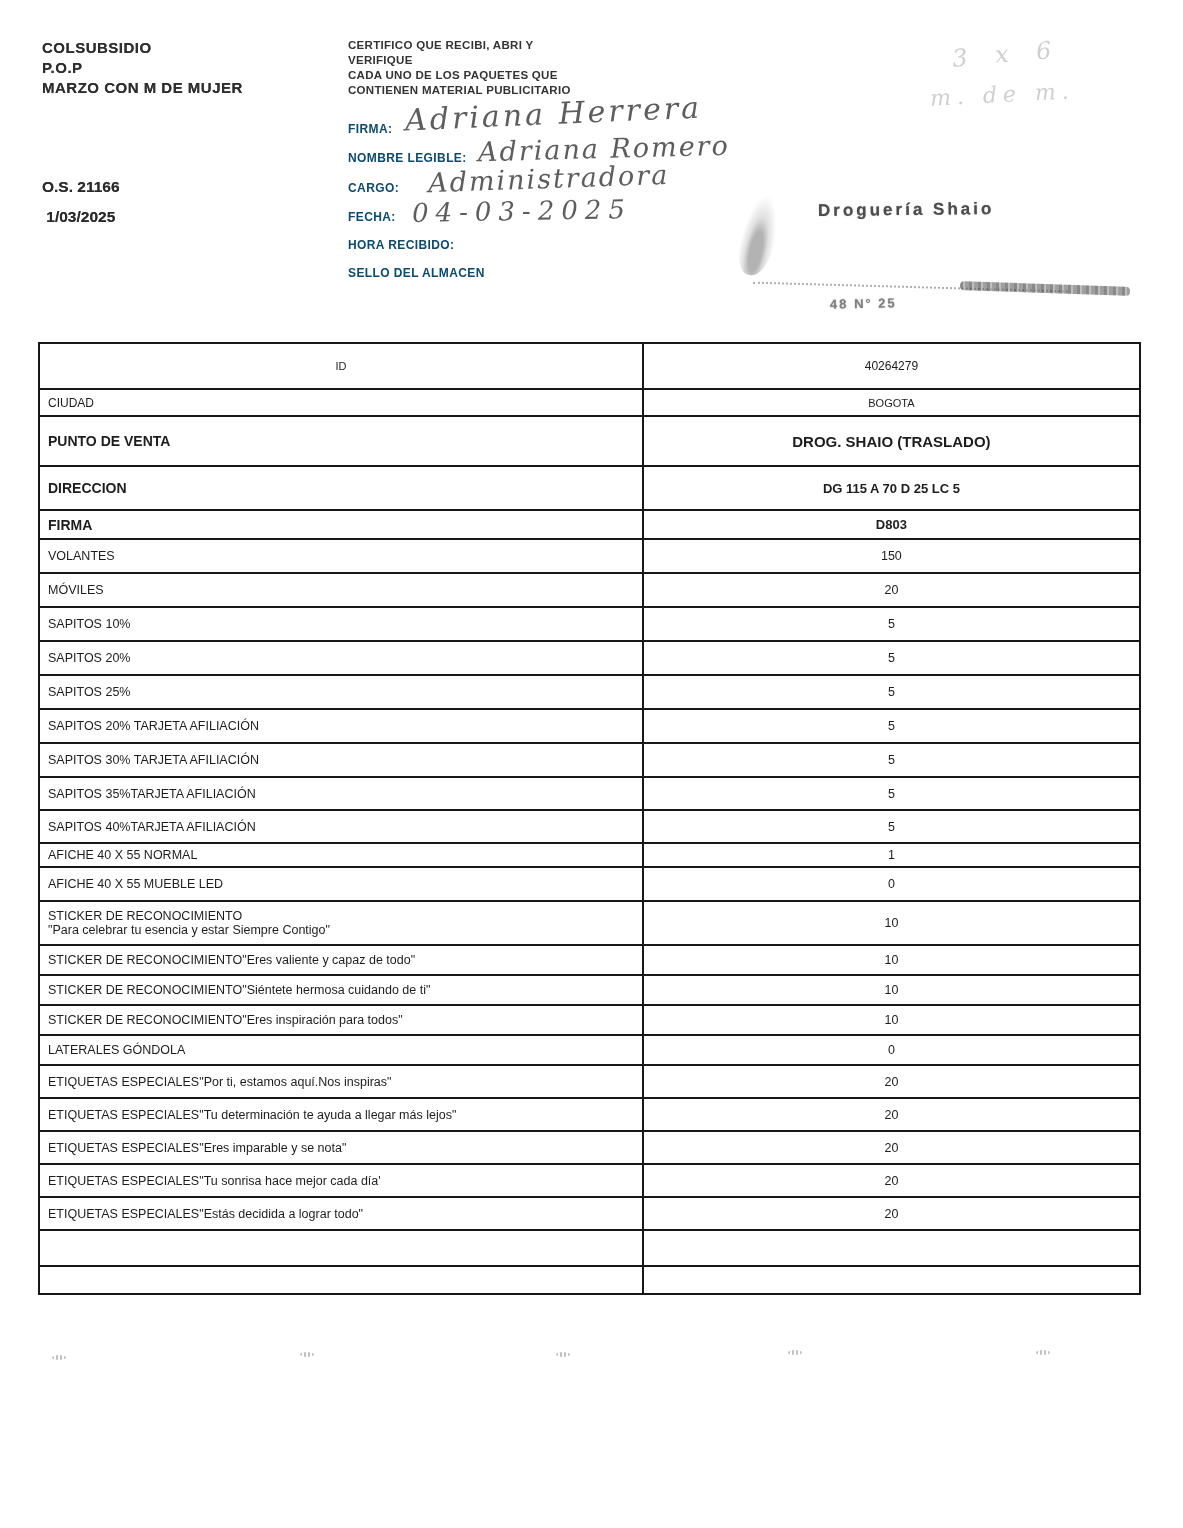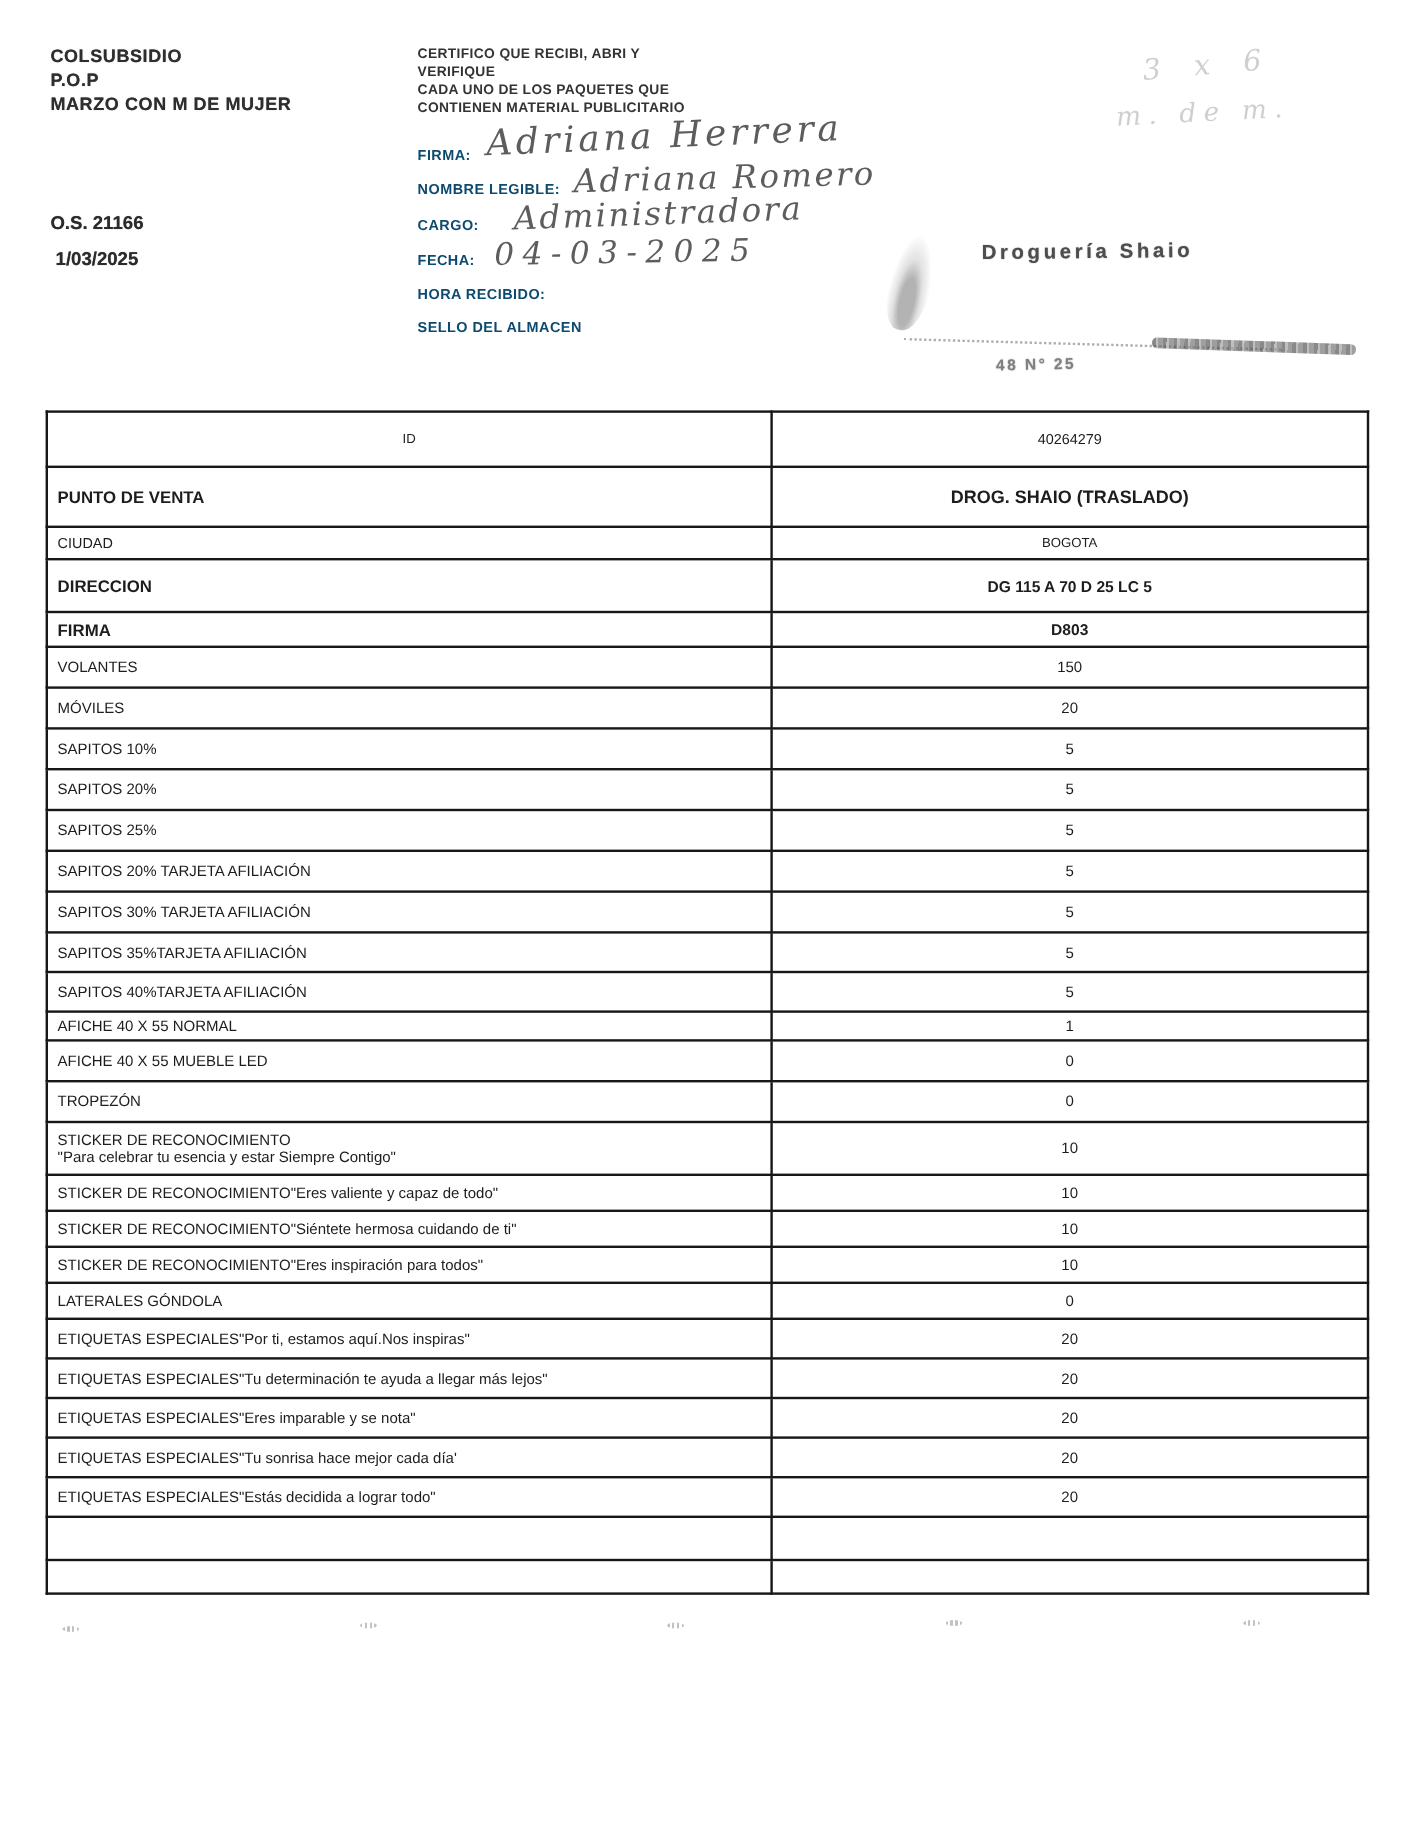--- a/index.html
+++ b/index.html
@@ -112,28 +112,28 @@
 <div class="abs stamp-rule" style="left:753px;top:286px;"></div>
 <div class="abs stamp-line2" style="left:830px;top:296px;">48 N° 25</div>
 <div class="abs stamp-smear" style="left:960px;top:284px;"></div>
 
 <table class="receipt abs" style="left:38px;top:342px;">
   <tbody id="table-body">
       <tr style="height: 46px;">
         <td class="lbl c" style="font-size: 11px;">ID</td>
         <td class="val" style="font-size: 12px; border-radius: 20px;">40264279</td>
       </tr>
+      <tr style="height: 27px;">
+        <td class="lbl" style="font-size: 12px;">CIUDAD</td>
+        <td class="val" style="font-size: 11px;">BOGOTA</td>
+      </tr>
       <tr style="height: 50px;">
         <td class="lbl b" style="font-size: 14px;">PUNTO DE VENTA</td>
         <td class="val b" style="font-size: 15px;">DROG. SHAIO (TRASLADO)</td>
       </tr>
-      <tr style="height: 27px;">
-        <td class="lbl" style="font-size: 12px;">CIUDAD</td>
-        <td class="val" style="font-size: 11px;">BOGOTA</td>
-      </tr>
       <tr style="height: 44px;">
         <td class="lbl b" style="font-size: 14px;">DIRECCION</td>
         <td class="val b" style="font-size: 13px;">DG 115 A 70 D 25 LC 5</td>
       </tr>
       <tr style="height: 29px;">
         <td class="lbl b" style="font-size: 14px;">FIRMA</td>
         <td class="val b" style="font-size: 13px;">D803</td>
       </tr>
       <tr style="height: 34px;">
         <td class="lbl">VOLANTES</td>
@@ -170,24 +170,20 @@
       <tr style="height: 33px;">
         <td class="lbl">SAPITOS 40%TARJETA AFILIACIÓN</td>
         <td class="val">5</td>
       </tr>
       <tr style="height: 24px;">
         <td class="lbl">AFICHE 40 X 55 NORMAL</td>
         <td class="val">1</td>
       </tr>
       <tr style="height: 34px;">
         <td class="lbl">AFICHE 40 X 55 MUEBLE LED</td>
-        <td class="val">0</td>
-      </tr>
-      <tr style="height: 34px;">
-        <td class="lbl">TROPEZÓN</td>
         <td class="val">0</td>
       </tr>
       <tr style="height: 44px;">
         <td class="lbl">
           <div>STICKER DE RECONOCIMIENTO</div>
           <div>"Para celebrar tu esencia y estar Siempre Contigo"</div>
         </td>
         <td class="val">10</td>
       </tr>
       <tr style="height: 30px;">

